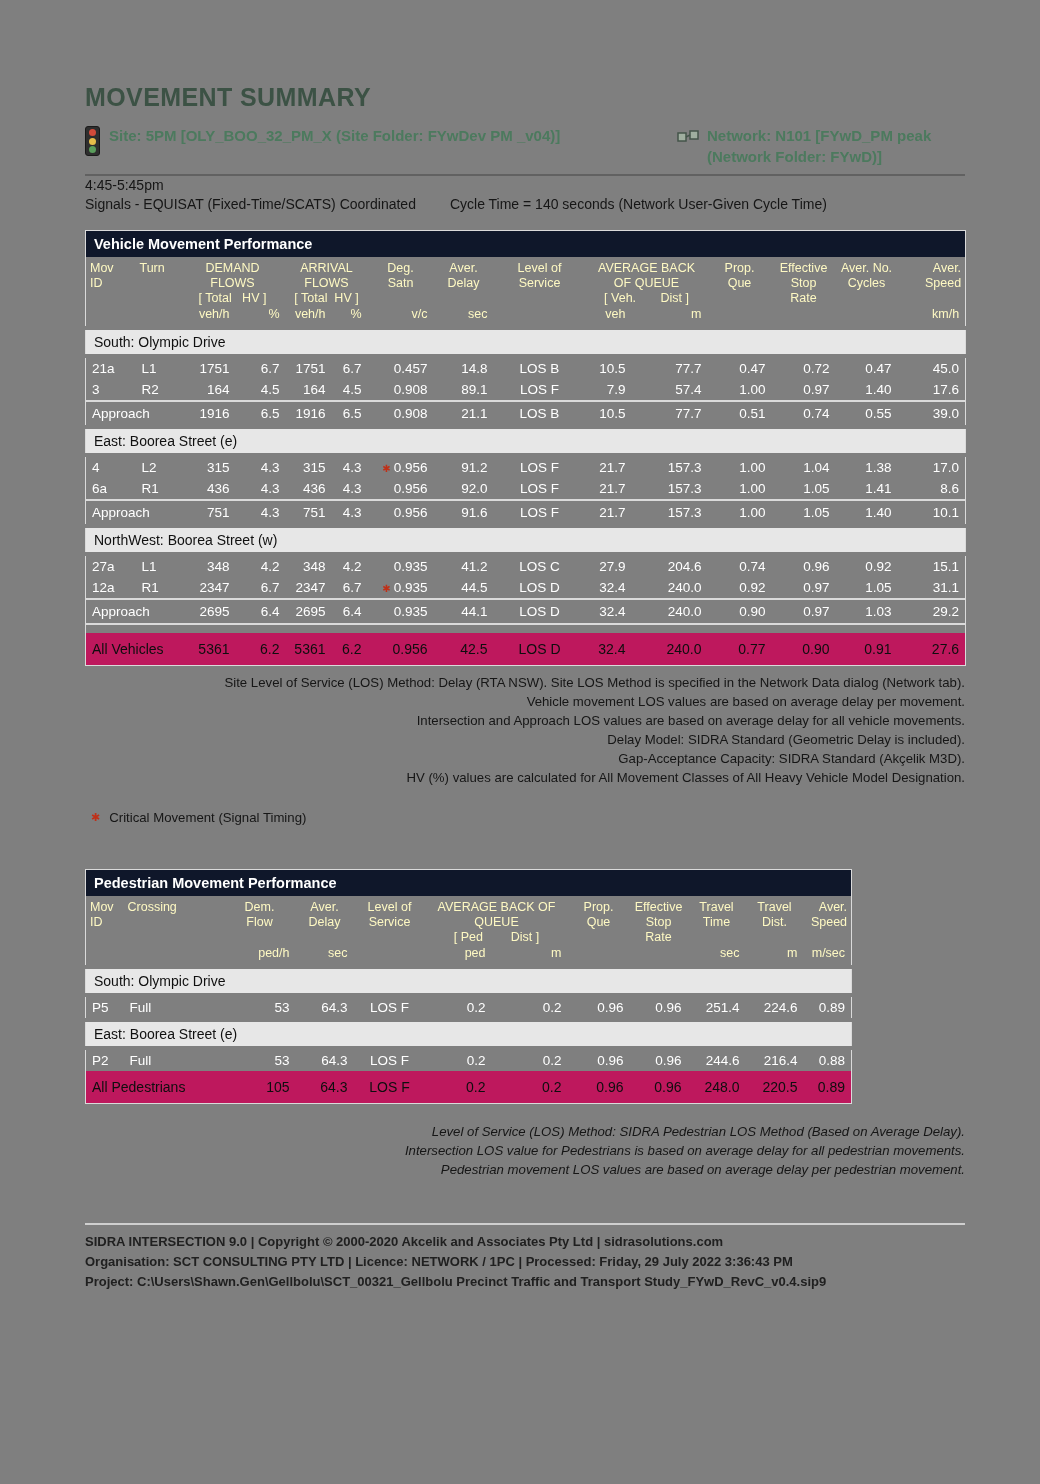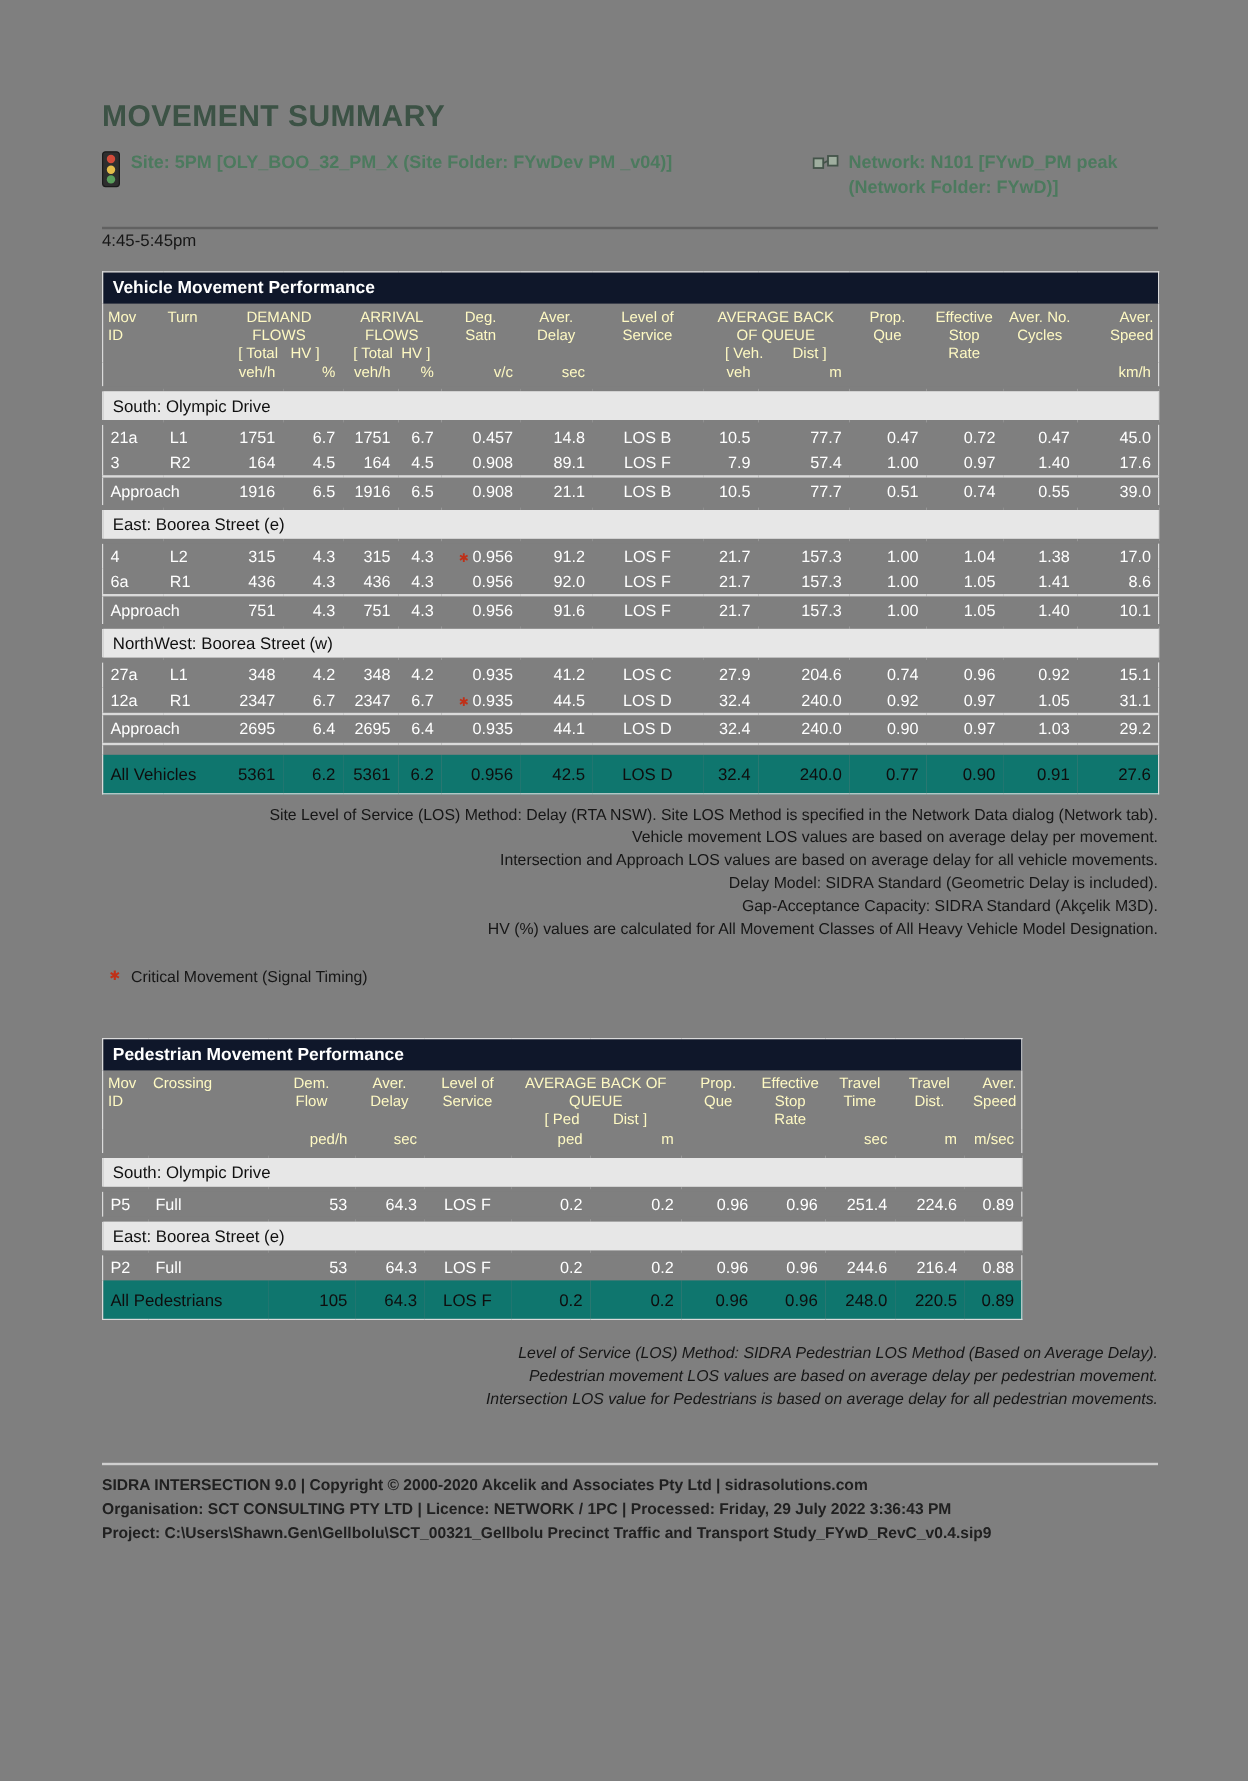--- a/index.html
+++ b/index.html
@@ -1,21 +1,21 @@
 <!DOCTYPE html>
 <html><head>
 <meta charset="utf-8">
 <style>
   html,body{margin:0;padding:0;}
   body{width:1040px;height:1484px;background:#7f7f7f;font-family:"Liberation Sans",sans-serif;color:#141414;overflow:hidden;}
   .page{padding:83px 75px 0 85px;width:880px;}
 
   .doc-title{margin:0;font-size:25px;font-weight:bold;color:#3c5245;letter-spacing:.4px;}
 
-  .site-block{display:flex;justify-content:space-between;margin-top:13px;padding-bottom:22px;border-bottom:2px solid #616161;}
+  .site-block{display:flex;justify-content:space-between;margin-top:13px;padding-bottom:7px;border-bottom:2px solid #616161;}
   .site-left{display:flex;gap:9px;width:565px;align-items:flex-start;}
   .site-right{display:flex;gap:8px;width:288px;align-items:flex-start;}
   .green{color:#4c7a5e;font-weight:bold;font-size:15px;line-height:21px;}
   .tl-icon{width:13px;height:28px;background:#2e2e2e;border:1px solid #1a1a1a;border-radius:3px;display:flex;flex-direction:column;align-items:center;justify-content:space-evenly;flex:0 0 auto;margin-top:1px;}
   .tl-dot{width:7px;height:7px;border-radius:50%;}
   .net-icon{flex:0 0 auto;margin-top:4px;}
 
   .info{margin-top:0;font-size:14px;line-height:19px;color:#161616;}
   .sig-gap{display:inline-block;width:34px;}
 
@@ -23,21 +23,21 @@
   .vt{width:880px;margin-top:16px;border:1px solid #dadada;}
   .pt{width:766px;margin-top:44px;border:1px solid #dadada;}
   tr.band td{background:#0f172a;color:#fff;font-weight:bold;font-size:14.5px;padding:5px 8px;text-align:left;}
   th{color:#fef9c3;font-weight:normal;font-size:12.5px;vertical-align:top;padding:4px 4px 0;white-space:pre-wrap;text-align:center;line-height:15px;}
   th.l{text-align:left;} th.r{text-align:right;}
   tr.units th{padding:1px 6px 5px;text-align:right;border-bottom:1px solid #dadada;line-height:14px;}
   tr.sec td{background:#e7e7e7;color:#101010;font-size:14px;padding:4px 8px;border-top:4px solid #7f7f7f;border-bottom:4px solid #7f7f7f;text-align:left;}
   tr.mov td{color:#fff;font-size:13.5px;padding:3px 6px;}
   tr.app td{color:#fff;font-size:13.5px;padding:4px 6px;border-top:2px solid #dadada;border-bottom:2px solid #dadada;}
   tr.gap td{height:8px;padding:0;}
-  tr.tot td{background:#0f766e;color:#0e0e0e;font-size:14px;padding:8px 6px;}
+  tr.tot td{background:#be185d;color:#0e0e0e;font-size:14px;padding:8px 6px;}
   td.l{text-align:left;} td.r{text-align:right;} td.c{text-align:center;}
   .crit{color:#c03018;font-size:10px;margin-right:3px;}
 
   .fnotes{margin-top:7px;font-size:13.2px;line-height:19px;color:#161616;text-align:right;}
   .legend{margin:23px 0 0 6px;font-size:13.2px;color:#161616;display:flex;align-items:center;gap:9px;}
   .legend .crit{font-size:11px;margin:0;}
 
   .footer{margin-top:44px;border-top:2px solid #cfcfcf;padding-top:7px;font-size:13px;font-weight:bold;line-height:20px;color:#202020;}
 </style>
 </head>
@@ -63,20 +63,21 @@
           <rect x="13" y="1" width="8" height="8" fill="#9fae9f" stroke="#44544a" stroke-width="1.5"></rect>
           <line x1="9" y1="7" x2="13" y2="5" stroke="#44544a" stroke-width="1.5"></line>
         </svg>
       </span>
       <span class="green">Network: N101 [FYwD_PM peak (Network Folder: FYwD)]</span>
     </div>
   </div>
 
   <div class="info">
     <div>4:45-5:45pm</div>
+    <div><span>Signals - EQUISAT (Fixed-Time/SCATS) Coordinated</span><span class="sig-gap"></span><span>Cycle Time = 140 seconds (Network User-Given Cycle Time)</span></div>
   </div>
 
   <table class="vt">
     <colgroup>
       <col style="width:50px">
         <col style="width:44px">
         <col style="width:56px">
         <col style="width:50px">
         <col style="width:46px">
         <col style="width:36px">
@@ -445,22 +446,22 @@
       <td class="r">0.96</td>
       <td class="r">248.0</td>
       <td class="r">220.5</td>
       <td class="r">0.89</td>
     </tr>
     </tbody>
   </table>
 
   <div class="fnotes" style="margin-top:18px;font-style:italic;">
     <div>Level of Service (LOS) Method: SIDRA Pedestrian LOS Method (Based on Average Delay).</div>
+    <div>Intersection LOS value for Pedestrians is based on average delay for all pedestrian movements.</div>
     <div>Pedestrian movement LOS values are based on average delay per pedestrian movement.</div>
-    <div>Intersection LOS value for Pedestrians is based on average delay for all pedestrian movements.</div>
   </div>
 
   <div class="footer">
     <div>SIDRA INTERSECTION 9.0  |  Copyright © 2000-2020 Akcelik and Associates Pty Ltd  |  sidrasolutions.com</div>
     <div>Organisation: SCT CONSULTING PTY LTD  |  Licence: NETWORK / 1PC  |  Processed: Friday, 29 July 2022 3:36:43 PM</div>
     <div>Project: C:\Users\Shawn.Gen\Gellbolu\SCT_00321_Gellbolu Precinct Traffic and Transport Study_FYwD_RevC_v0.4.sip9</div>
   </div>
 
 </div>
 

